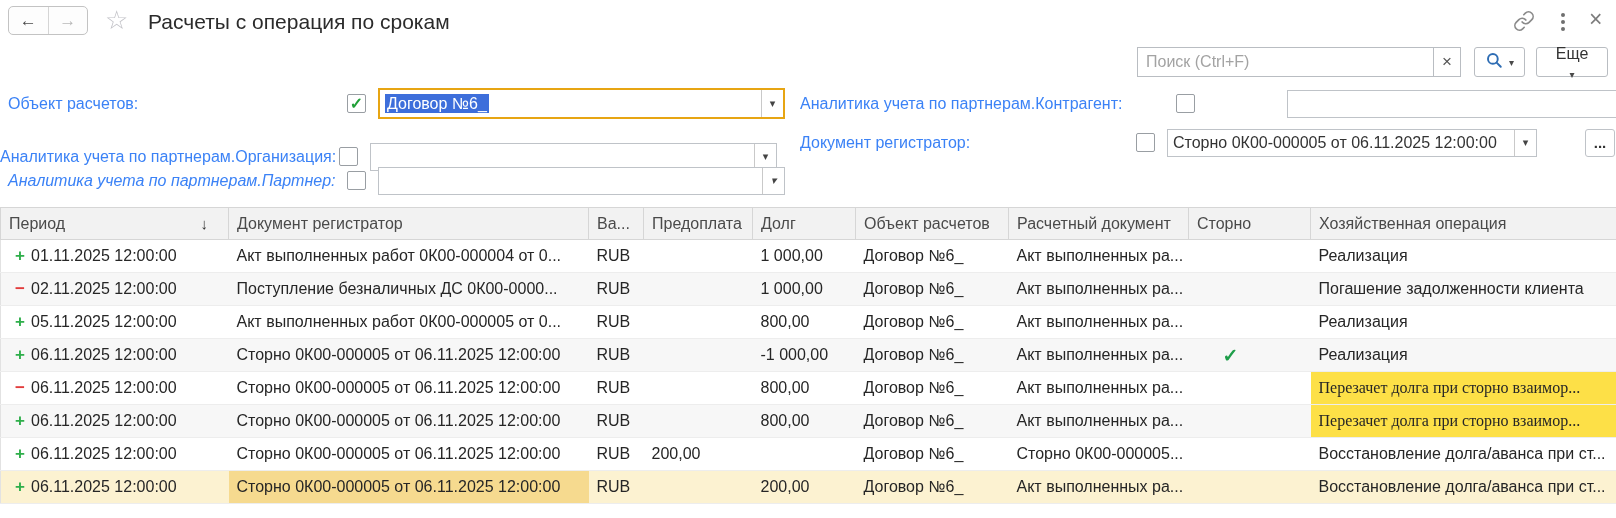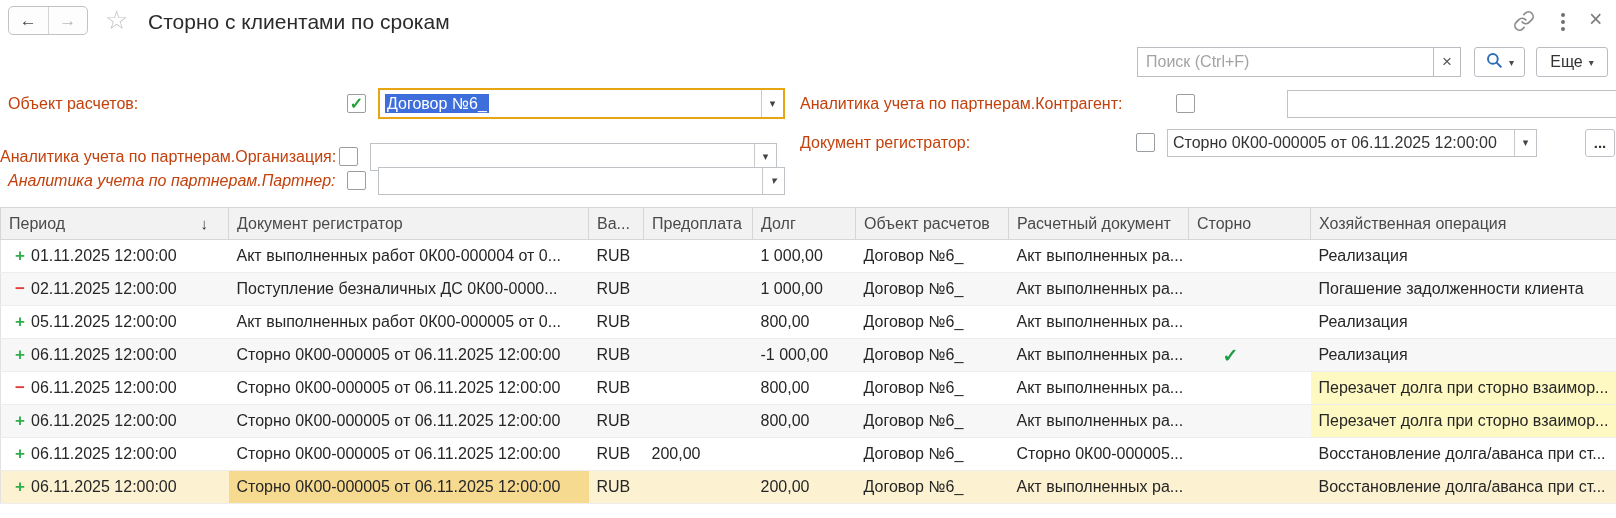--- a/index.html
+++ b/index.html
@@ -25,26 +25,26 @@
   .search-wrap { position:absolute; left:1137px; top:47px; display:flex; height:30px; }
   .search-input { width:297px; height:30px; border:1px solid #b9bdc2; padding:0 8px;
     font-size:16px; color:#737373; font-family:"Liberation Sans",sans-serif; outline:none; }
   .search-input::placeholder { color:#a3a3a3; }
   .clear-seg { width:28px; height:30px; border:1px solid #b9bdc2; margin-left:-1px;
     display:flex; align-items:center; justify-content:center; font-size:17px; color:#555;
     background:#fff; cursor:pointer; }
   .tool-btn { position:absolute; top:47px; height:30px; border:1px solid #b9bdc2; border-radius:3px;
     background:#fff; display:flex; align-items:center; justify-content:center; gap:6px; cursor:pointer; }
   #search-btn { left:1474px; width:51px; }
-  #more-btn { left:1536px; width:72px; font-size:16px; color:#333; }
+  #more-btn { left:1536px; width:72px; font-size:16px; color:#333;flex-direction:column; }
   .caret { font-size:10px; color:#4a4a4a; }
 
   
   .frow { position:absolute; display:flex; align-items:center; }
-  .flabel { font-size:16px; color:#c2410c; }
+  .flabel { font-size:16px; color:#3b82f6; }
   .cb { width:19px; height:19px; border:1px solid #999ea3; border-radius:2px; background:#fff;
     display:flex; align-items:center; justify-content:center; flex:none; cursor:pointer; }
   .cb .mark { color:#21a038; font-weight:700; font-size:16px; line-height:16px; }
   .field { border:1px solid #bfc3c8; background:#fff; height:28px; display:flex; align-items:center; overflow:hidden; }
   .field.focused { border:2px solid #e7a513; height:31px; }
   .fval { font-size:16px; color:#333; padding-left:5px; white-space:nowrap; }
   .sel-text { background:#3d6edb; color:#fff; padding:1px 2px; }
   .combo-arrow { margin-left:auto; align-self:stretch; width:22px; border-left:1px solid #c9c9c9;
     display:flex; align-items:center; justify-content:center; font-size:11px; color:#444; cursor:pointer; flex:none; }
   .dots-btn { width:30px; height:28px; border:1px solid #bfc3c8; border-radius:3px; background:#fff;
@@ -76,35 +76,35 @@
     overflow:hidden; border-bottom:1px solid #ededed; cursor:default; }
   .grid tbody tr:nth-child(even) { background:#f7f7f7; }
   .grid tbody { border-left:1px solid #e2e2e2; border-right:1px solid #e2e2e2; }
   .hdr-cell { display:flex; align-items:center; }
   .sort-arrow { margin-left:auto; margin-right:12px; font-size:15px; color:#333; }
   .pcell { display:flex; align-items:center; }
   .sign { width:22px; flex:none; text-align:center; font-weight:700; font-size:17px; color:#2faf4b; }
   .sign.neg { color:#e23c3c; }
   .num { text-align:left; padding-right:10px !important; }
   .check { color:#1f9e4a; font-weight:700; font-size:19px; padding-left:26px; }
-  td.hl { background:#fef9c3; }
+  td.hl { background:#fde047;font-family:Liberation Serif, serif; }
   tr.sel td { background:#fcf2d1; }
   tr.sel td.sel-cell { background:#f6da8f; }
 </style>
 </head>
 <body>
 
 <div id="app">
 
   <div class="nav-group">
     <div class="nav-btn">←</div>
     <div class="nav-btn fwd">→</div>
   </div>
   <div class="star">☆</div>
-  <div class="page-title">Сторно с клиентами по срокам</div>
+  <div class="page-title">Расчеты с операция по срокам</div>
 
   <div class="win-icon" id="link-ico">
     <svg width="22" height="22" viewBox="0 0 24 24" fill="none" stroke="#8a8a8a" stroke-width="1.8" stroke-linecap="round" stroke-linejoin="round">
       <path d="M10 13a5 5 0 0 0 7.54.54l3-3a5 5 0 0 0-7.07-7.07l-1.72 1.71"></path>
       <path d="M14 11a5 5 0 0 0-7.54-.54l-3 3a5 5 0 0 0 7.07 7.07l1.71-1.71"></path>
     </svg>
   </div>
   <div class="win-icon" id="kebab">
       <i></i>
       <i></i>

